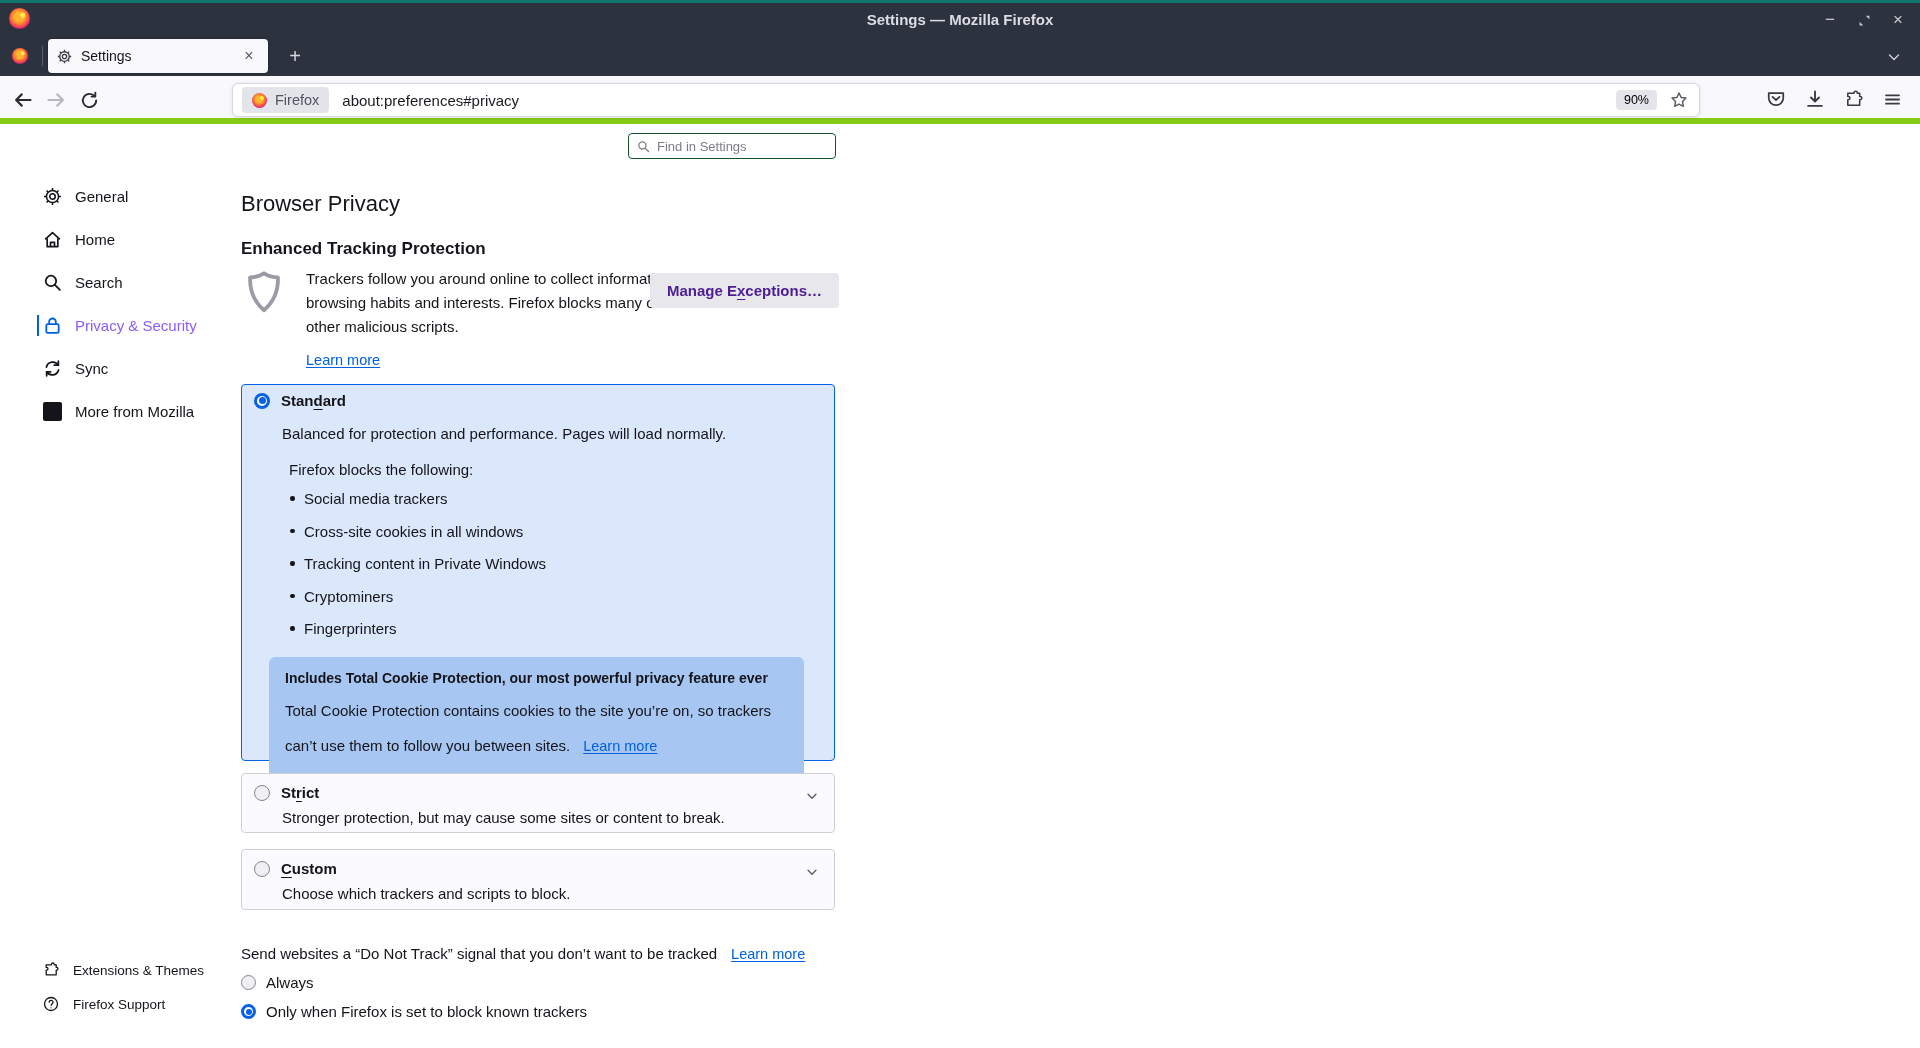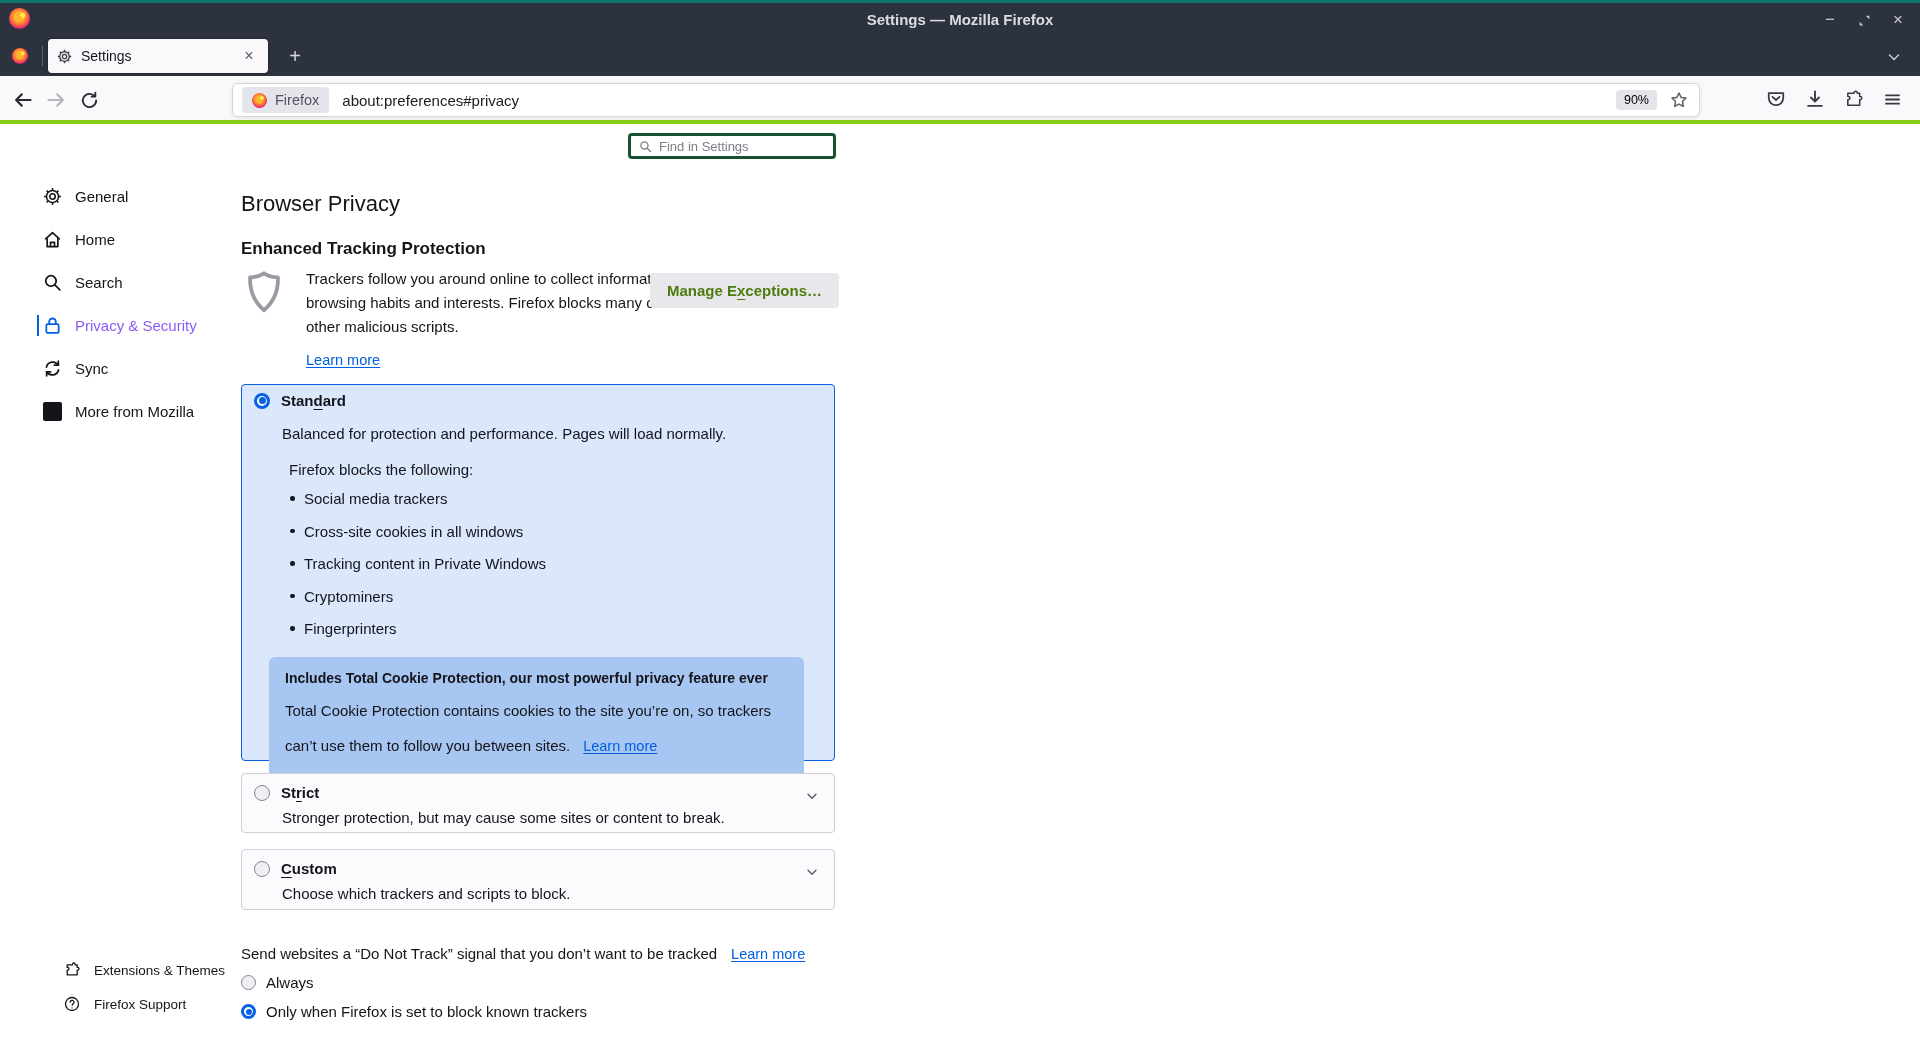--- a/index.html
+++ b/index.html
@@ -37,21 +37,21 @@
   .tab-label { margin-left:9px; font-size:14px; color:#15141a; flex:1; }
   .tab-close { background:none; border:none; color:#5b5b66; font-size:16px; line-height:16px;
     width:20px; height:20px; border-radius:3px; }
   .newtab-btn { position:absolute; left:282px; top:7px; width:26px; height:26px;
     background:none; border:none; color:#d6d6de; font-size:20px; line-height:24px; }
   .alltabs-btn { position:absolute; right:12px; top:10px; width:22px; height:22px;
     background:none; border:none; color:#c9c9d2; }
 
   
   .toolbar { position:absolute; top:76px; left:0; right:0; height:48px;
-    background:#f9f9fb; border-bottom:4px solid #84cc16; }
+    background:#f9f9fb; border-bottom:6px solid #84cc16; }
   .nav-btn { position:absolute; top:13px; width:22px; height:22px; background:none; border:none; }
   .nav-back { left:13px; color:#2b2b33; }
   .nav-forward { left:46px; color:#b7b7bf; }
   .nav-reload { left:80px; color:#2b2b33; }
   .urlbar { position:absolute; left:232px; top:7px; width:1468px; height:34px;
     background:#fff; border-radius:6px; border:1px solid #d7d7dd;
     box-shadow:0 1px 4px rgba(0,0,0,.1); display:flex; align-items:center; padding:0 9px; }
   .site-chip { display:flex; align-items:center; gap:8px; background:#e4e4eb;
     border-radius:4px; height:26px; padding:0 10px; color:#53535f; font-size:14.5px; flex:none; }
   .site-chip .fxlogo { width:15px; height:15px; }
@@ -60,21 +60,21 @@
     color:#000000; padding:3px 8px; }
   .star-btn { background:none; border:none; color:#5b5b66; margin-left:13px; width:20px; height:20px; }
   .toolbar-right { position:absolute; left:1766px; top:13px; display:flex; gap:19px;
     align-items:center; color:#3a3a44; }
   .tool-btn { width:20px; height:20px; background:none; border:none; color:#3a3a44; }
 
   
   .content { position:absolute; top:125px; left:0; right:0; bottom:0; background:#fff; }
 
   .searchbox { position:absolute; left:628px; top:8px; width:208px; height:26px;
-    border:3px solid #14532d; border-radius:4px; background:#fff;
+    border:1px solid #14532d; border-radius:4px; background:#fff;
     display:flex; align-items:center; padding:0 8px; }
   .searchbox svg { color:#7d7d87; flex:none; }
   .searchbox input { border:none; outline:none; flex:1; margin-left:7px;
     font-size:13px; font-family:"Liberation Sans", sans-serif; color:#15141a; background:none; }
   .searchbox input::placeholder { color:#7d7d87; }
 
   
   .sidebar { position:absolute; left:0; top:0; width:230px; bottom:0; }
   .side-items { position:absolute; top:50px; left:0; right:0; }
   .side-item { height:43px; display:flex; align-items:center; padding-left:43px;
@@ -82,36 +82,36 @@
   .side-item .s-icon { width:19px; height:19px; margin-right:13px; flex:none; color:#15141a; }
   .side-item.active { color:#8b5cf6; }
   .side-item.active .s-icon { color:#0060df; }
   .side-item.active::before { content:""; position:absolute; left:37px; top:11px; bottom:11px;
     width:2px; background:#0060df; }
   .m-logo { width:19px; height:19px; background:#15141a; color:#fff; border-radius:2px;
     font-family:"Liberation Serif", serif; font-weight:bold; font-size:14px;
     display:flex; align-items:center; justify-content:center; }
   .side-footer { position:absolute; left:0; top:828px; }
   .side-flink { height:34px; display:flex; align-items:center; padding-left:43px;
-    font-size:13.5px; color:#15141a;margin-left:21px; }
+    font-size:13.5px; color:#15141a; }
   .side-flink .s-icon { width:16px; height:16px; margin-right:14px; color:#15141a; }
 
   
   .main { position:absolute; left:241px; top:4px; width:598px; height:923px; }
   .page-title { position:absolute; top:62px; left:0; font-size:22px; font-weight:normal; color:#15141a; }
   .section-title { position:absolute; top:110px; left:0; font-size:17px; font-weight:bold; }
 
   .etp-row { position:absolute; top:138px; left:0; right:0; display:flex; }
   .shield { flex:none; margin-top:2px; }
   .etp-text { margin-left:19px; width:500px; font-size:15px; line-height:24px; }
   .learn-link { color:#0060df; text-decoration:underline; text-underline-offset:2px; font-size:14.5px; }
   .etp-learn { display:inline-block; margin-top:9px; }
   .manage-btn { position:absolute; right:0; top:6px; background:#e7e7ec; border:none;
     border-radius:4px; padding:9px 17px; font-size:15px; font-weight:bold;
-    font-family:"Liberation Sans", sans-serif; color:#4d7c0f; }
+    font-family:"Liberation Sans", sans-serif; color:#4c1d95; }
 
   .ak { text-decoration:underline; text-underline-offset:2.5px; }
 
   .radio { width:16px; height:16px; border-radius:50%; flex:none; position:relative; }
   .radio.checked { border:3.5px solid #0561e5; background:#fff; }
   .radio.checked::after { content:""; position:absolute; inset:1.5px; border-radius:50%; background:#0561e5; }
   .radio.unchecked { border:1px solid #85858f; background:#f0f0f4; }
   .radio.sm { width:15px; height:15px; }
   .radio.sm.checked { border-width:3px; }
 

